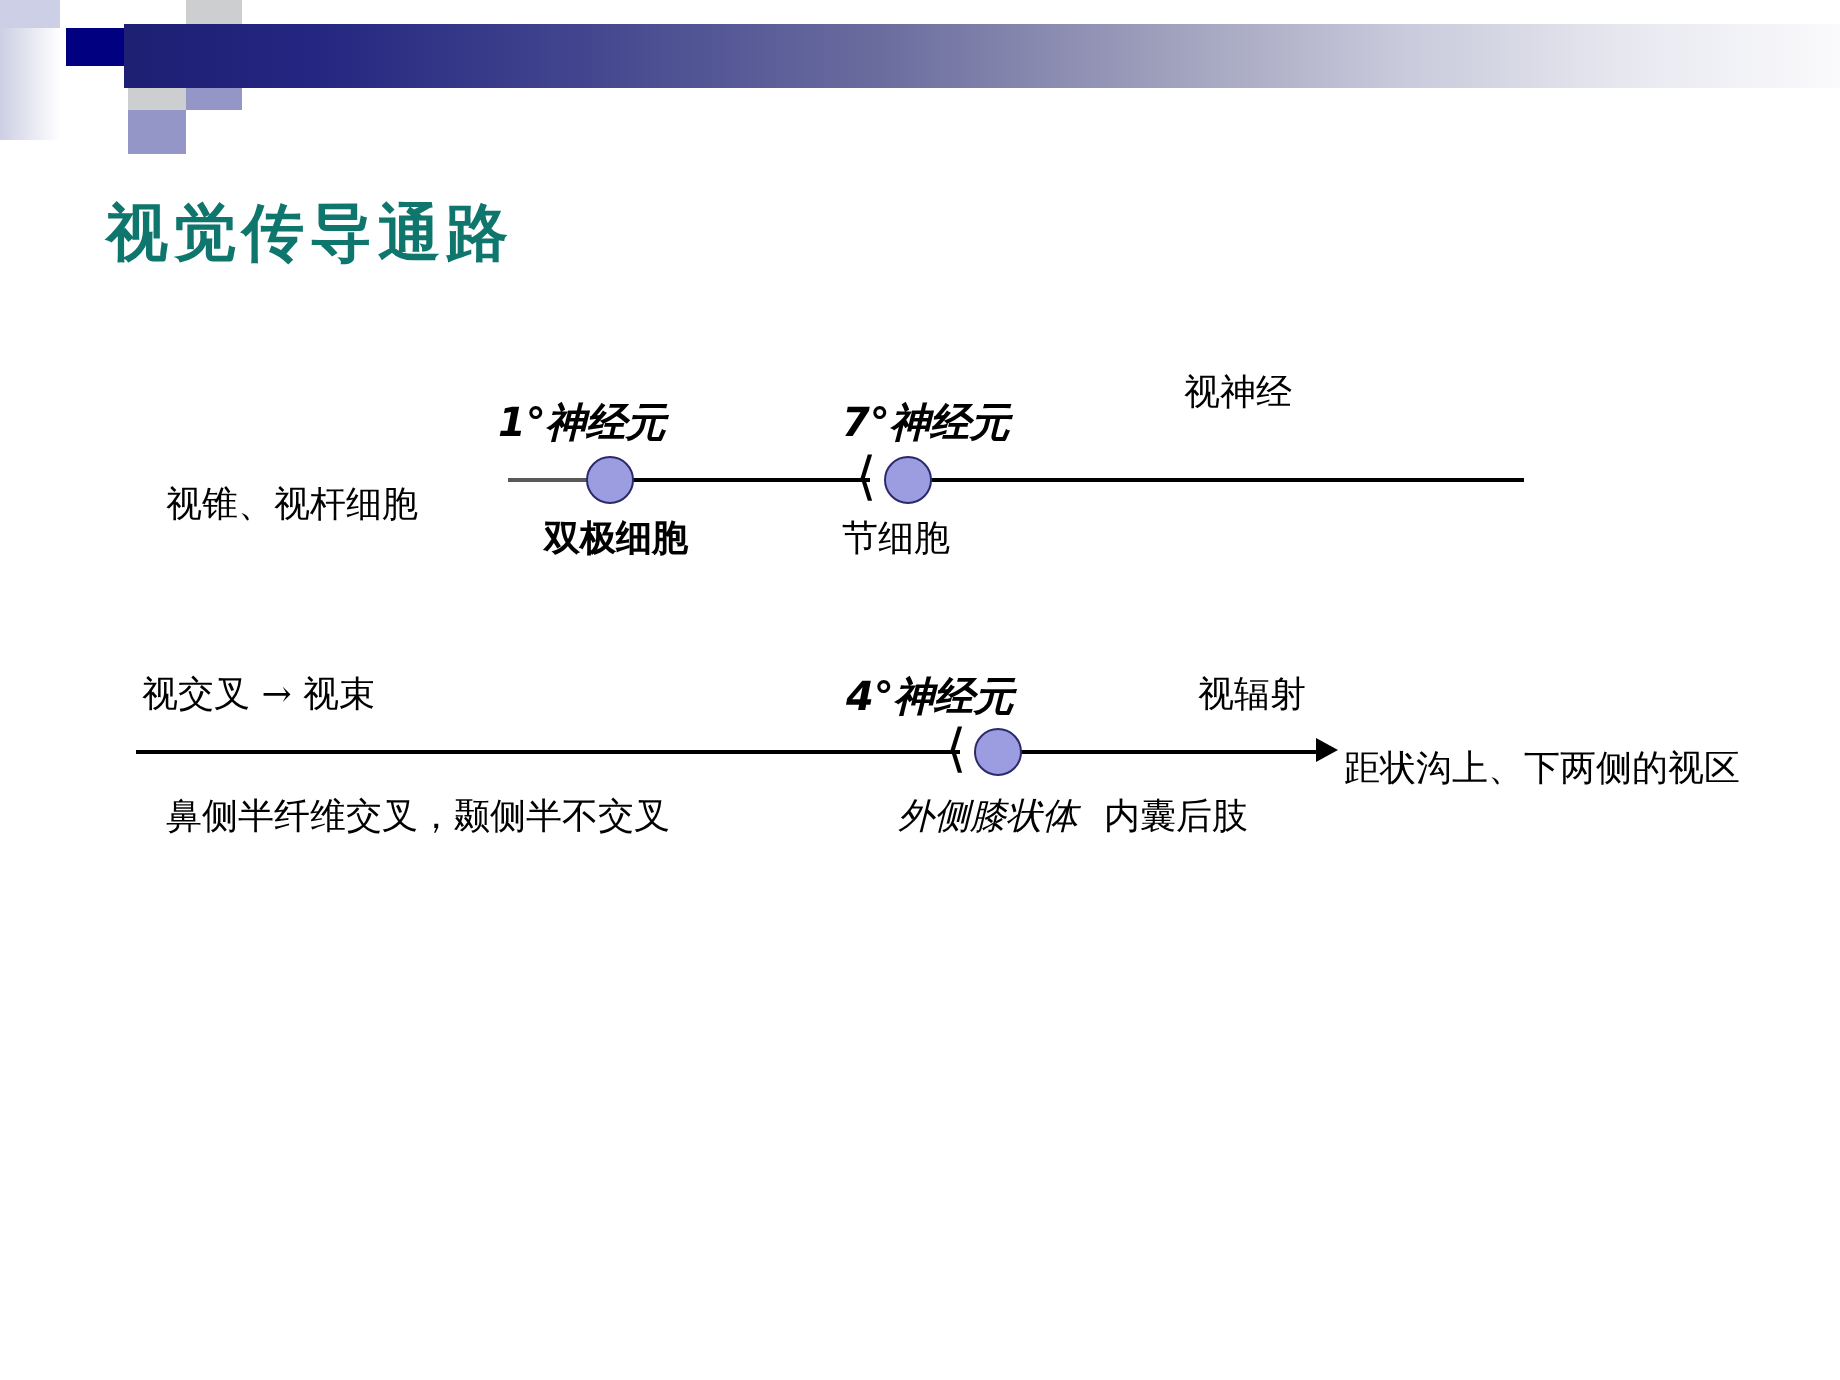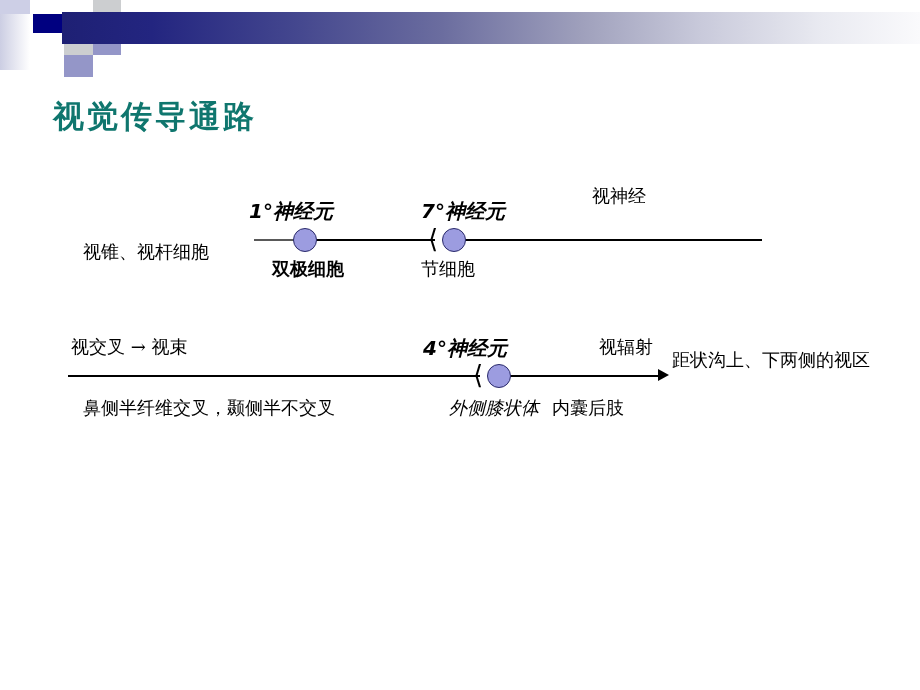--- a/index.html
+++ b/index.html
@@ -174,20 +174,20 @@
     <div class="dlabel italic" style="left:423px; top:335px;">4°神经元</div>
     <div class="dlabel" style="left:568px; top:335px;margin-left:31px;">视辐射</div>
 
     <div class="hline" style="left:68px; top:375px; width:412px;"></div>
     <div class="hline" style="left:509px; top:375px; width:150px;"></div>
     <div class="arrowhead" style="left:658px; top:369px;"></div>
 
     <div class="synapse" style="left:473px; top:362px;">⟨</div>
     <div class="node" style="left:487px; top:364px;"></div>
 
-    <div class="dlabel" style="left:672px; top:348px;">距状沟上、下两侧的视区</div>
+    <div class="dlabel" style="left:672px; top:372px;">距状沟上、下两侧的视区</div>
 
     <div class="dlabel" style="left:83px; top:396px;">鼻侧半纤维交叉，颞侧半不交叉</div>
     <div class="dlabel" style="left:449px; top:396px;font-style:italic;">外侧膝状体</div>
     <div class="dlabel" style="left:552px; top:396px;">内囊后肢</div>
   </div>
 
 </div>
 
 </body></html>

